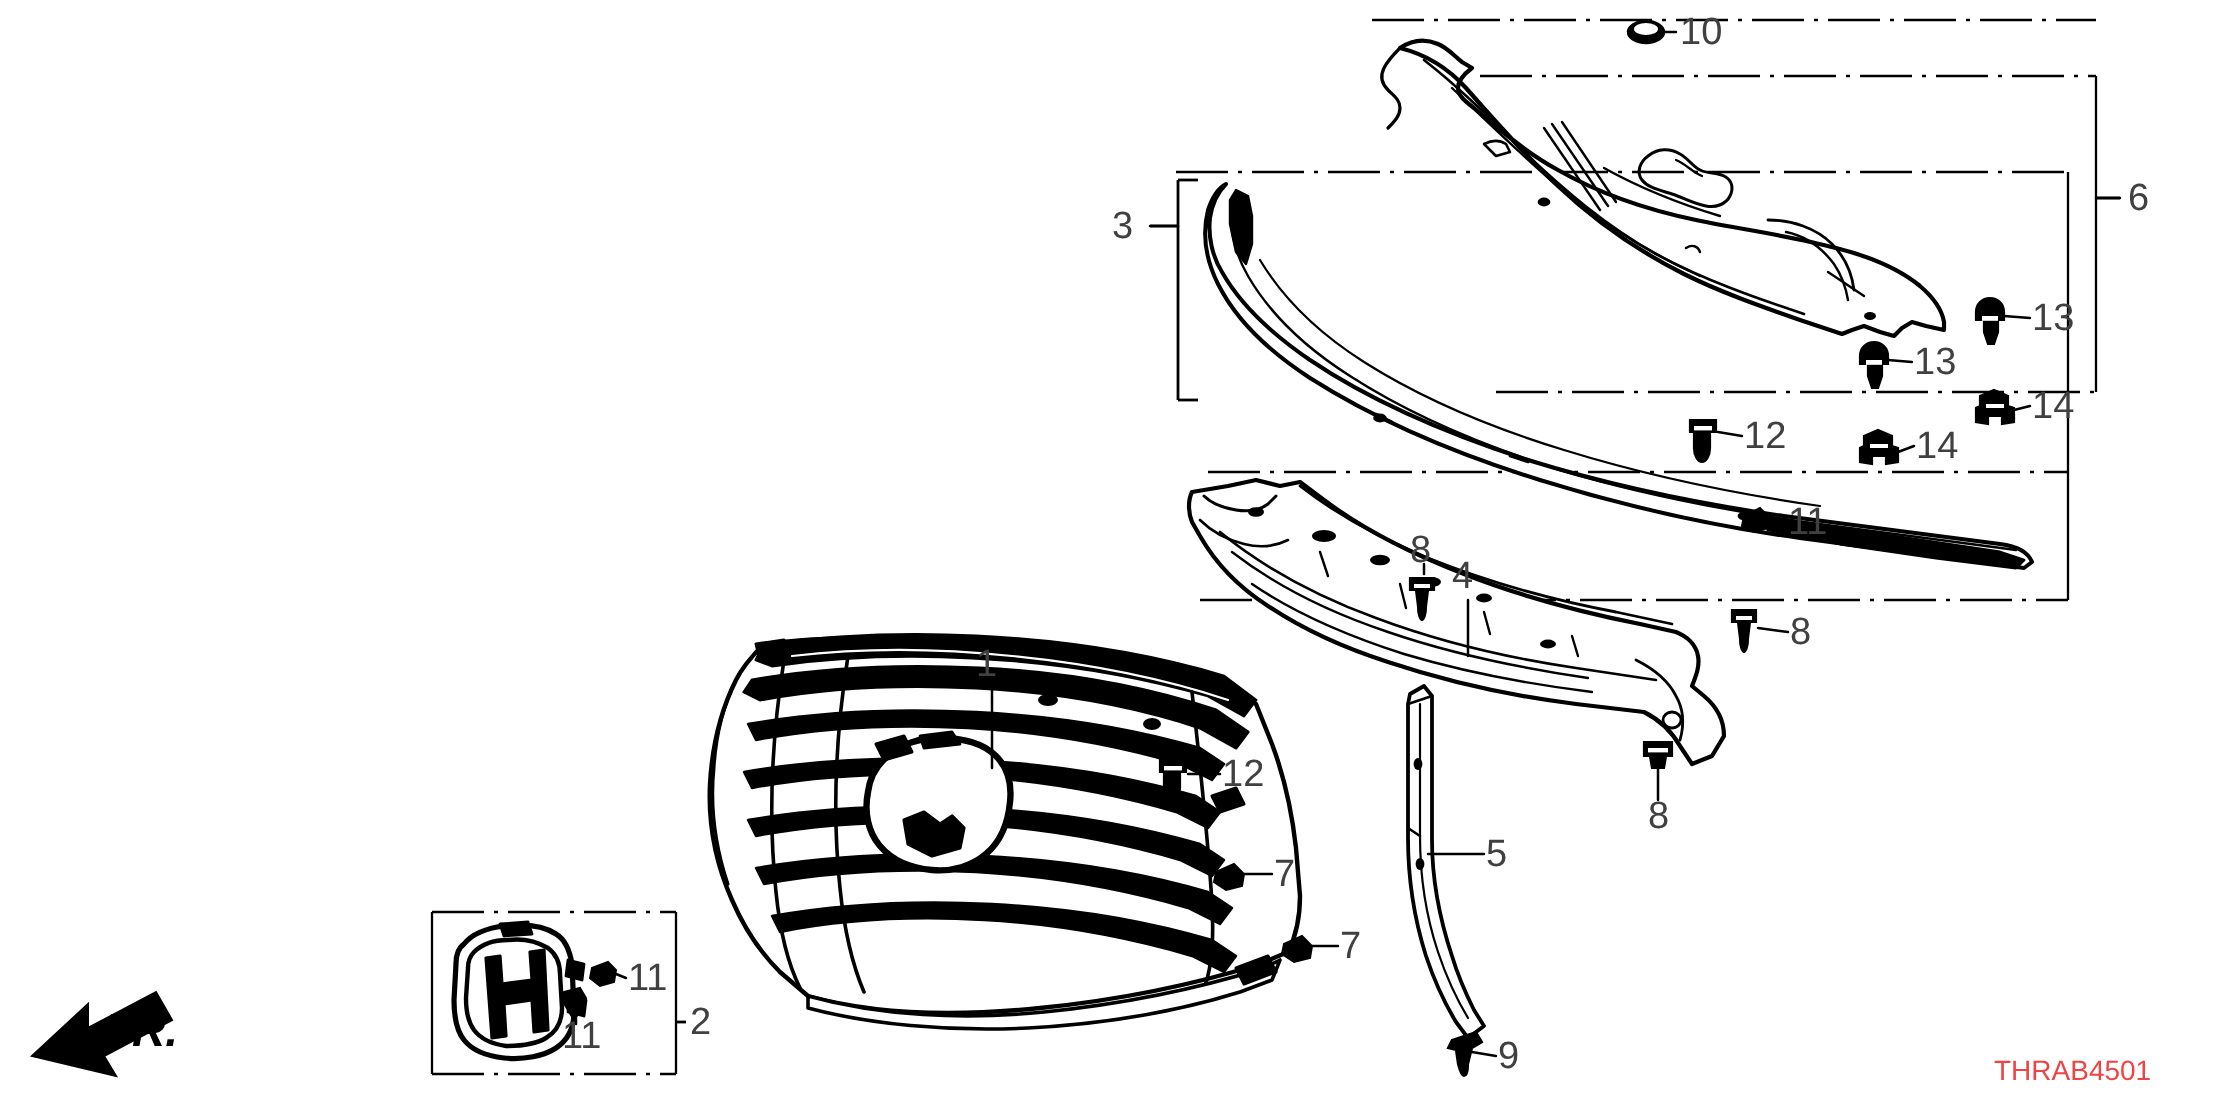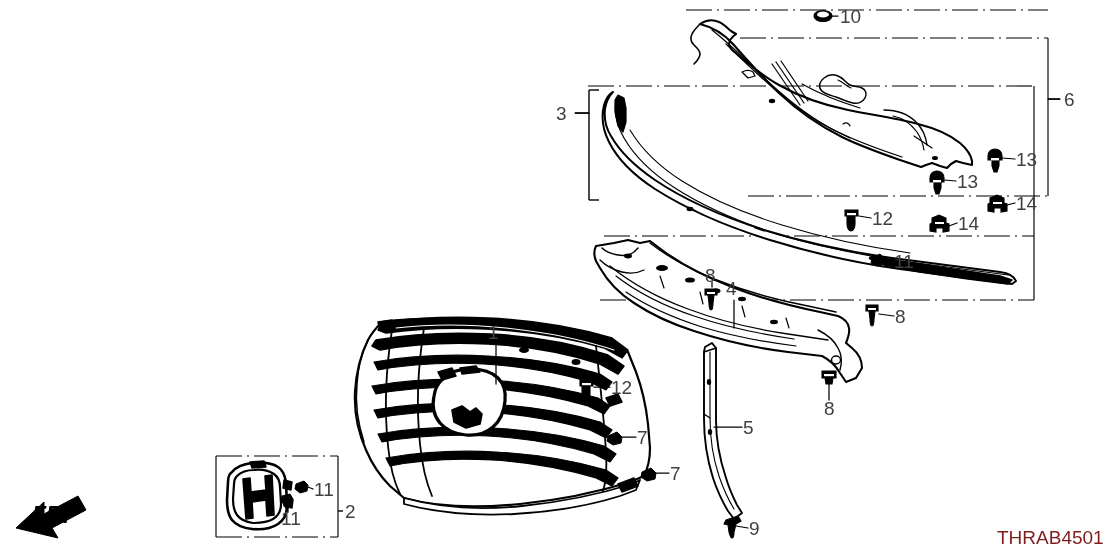--- a/index.html
+++ b/index.html
@@ -41,22 +41,22 @@
     font-size: 23px;
     font-weight: bold;
     font-style: italic;
     color: #000000;
     line-height: 1;
     white-space: nowrap;
   }
   .diagram-code {
     position: absolute;
     font-family: "Liberation Sans", sans-serif;
-    font-size: 19px;
-    color: #7f1d1d;
+    font-size: 14px;
+    color: #ef4444;
     line-height: 1;
     white-space: nowrap;
   }
 </style>
 </head>
 <body>
 
 <div id="diagram-root">
 
   <svg id="diagram-svg" viewBox="0 0 1108 554">
@@ -550,17 +550,17 @@
   <div class="callout-label" style="left:894px; top:252px;">11</div>
   <div class="callout-label" style="left:314px; top:480px;">11</div>
   <div class="callout-label" style="left:281px; top:509px;">11</div>
   <div class="callout-label" style="left:611px; top:378px;">12</div>
   <div class="callout-label" style="left:872px; top:209px;">12</div>
   <div class="callout-label" style="left:1016px; top:150px;">13</div>
   <div class="callout-label" style="left:957px; top:172px;">13</div>
   <div class="callout-label" style="left:1016px; top:194px;">14</div>
   <div class="callout-label" style="left:958px; top:214px;">14</div>
 
-  <div class="fr-label" style="left:32px; top:504px;">FR.</div>
+  <div class="fr-label" style="left:52px; top:504px;">FR.</div>
 
   <div class="diagram-code" style="left:997px; top:528px;">THRAB4501</div>
 
 </div>
 
 </body></html>

